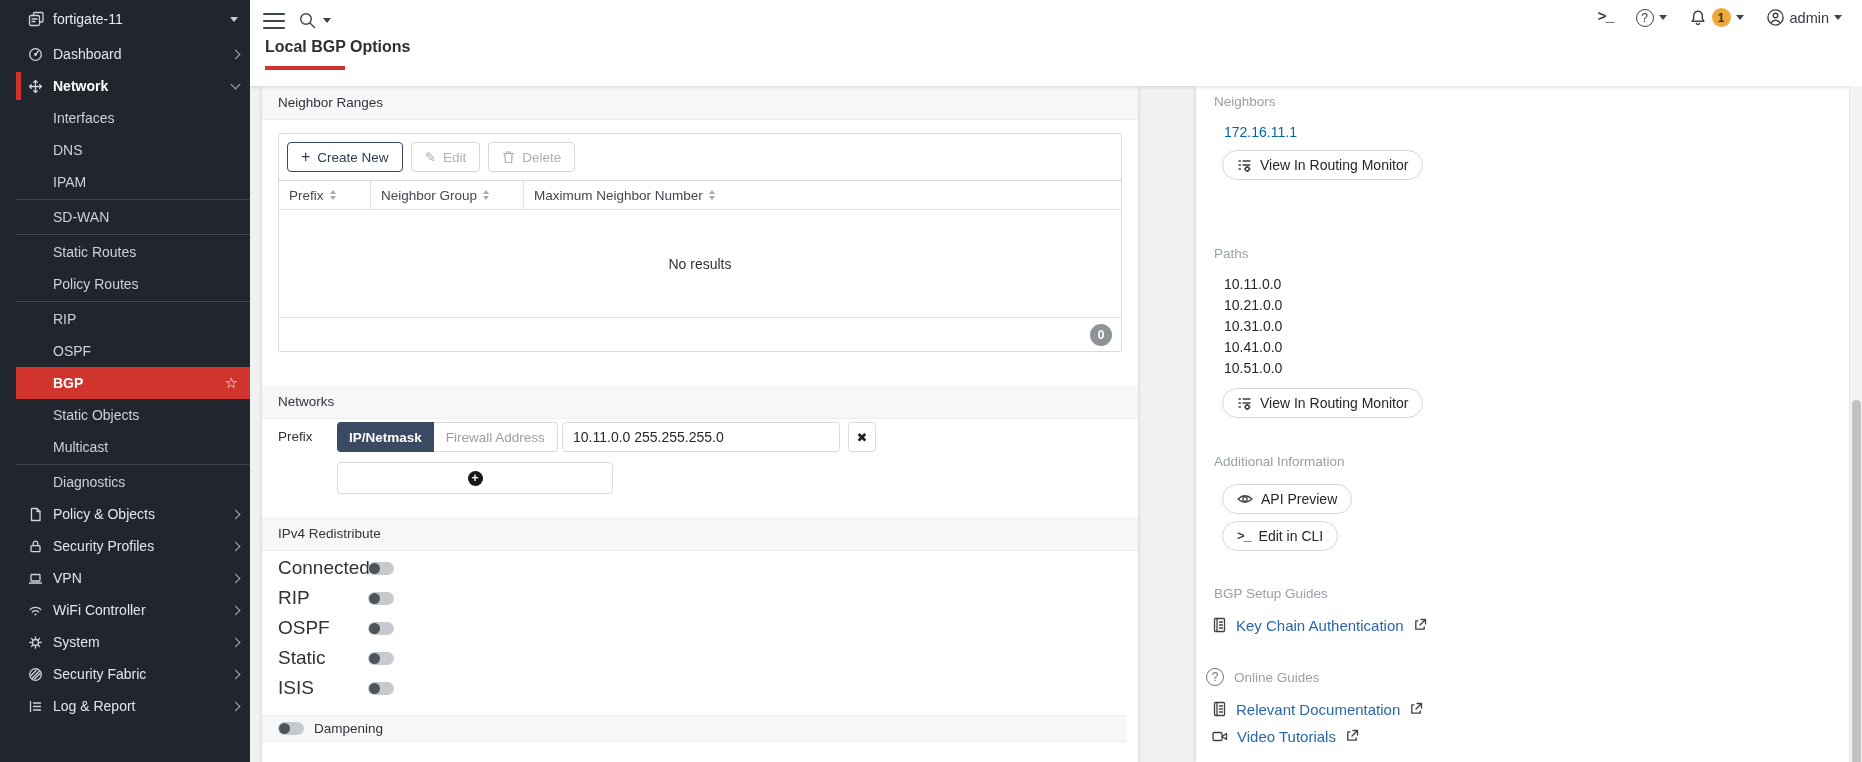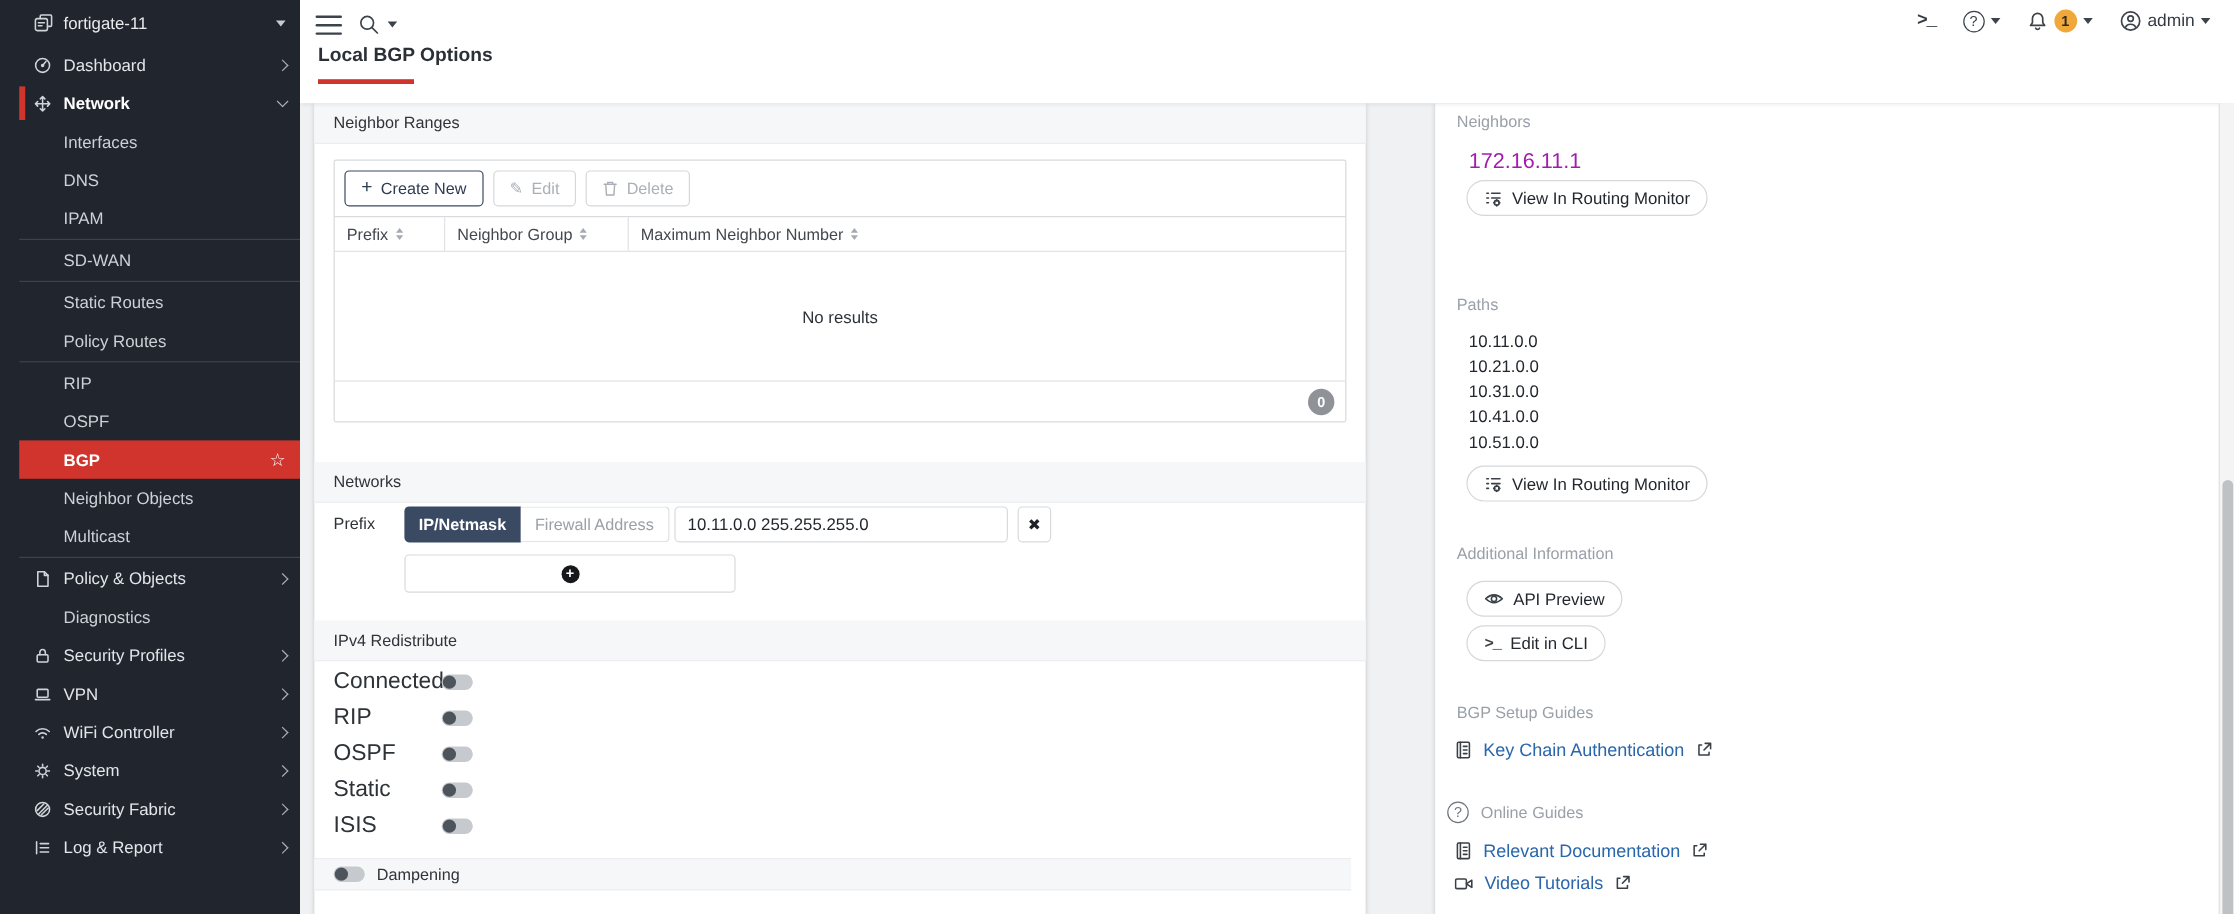--- a/index.html
+++ b/index.html
@@ -105,21 +105,21 @@
   .tglrow .tlabel { width:90px; font-size:19px; color:#2e3338; }
   .tgl { width:26px; height:13px; border-radius:7px; background:#c6c9cd; position:relative; cursor:pointer; }
   .tgl::after { content:""; position:absolute; left:1px; top:1px; width:11px; height:11px;
     border-radius:50%; background:#4e545b; }
   .damp-band { position:absolute; left:0; right:12px; top:629px; height:27px; background:#f6f7f8;
     border-top:1px solid #ededef; border-bottom:1px solid #ededef;
     display:flex; align-items:center; gap:10px; padding-left:16px; font-size:13.5px; color:#2f343a; }
 
   
   .sp-title { position:absolute; left:18px; font-size:13.5px; color:#9aa0a8; }
-  .sp-value { position:absolute; left:28px; font-size:18px; color:#a21caf; }
+  .sp-value { position:absolute; left:28px; font-size:14px; color:#0369a1; }
   .sp-list { position:absolute; left:28px; font-size:14px; color:#23282e; line-height:21px; }
   .pill-btn { position:absolute; left:26px; height:30px; display:inline-flex; align-items:center; gap:8px;
     padding:0 14px; border:1px solid #d5d7da; border-radius:15px; background:#fff; font-size:14px;
     color:#23282e; cursor:pointer; font-family:"Liberation Sans", sans-serif; }
   svg.bic { stroke:#3a4046; fill:none; stroke-width:1.3; stroke-linecap:round; stroke-linejoin:round; }
   .linkrow { position:absolute; left:16px; height:22px; display:flex; align-items:center; gap:9px; cursor:pointer; }
   .linkrow .ltext { font-size:15px; color:#2966ab; }
   .og-head { position:absolute; left:10px; display:flex; align-items:center; gap:10px; color:#7d838b; }
   .og-head .qcircle2 { width:18px; height:18px; border:1.5px solid #6f757d; border-radius:50%;
     font-size:12px; color:#6f757d; display:flex; align-items:center; justify-content:center; }
@@ -195,42 +195,42 @@
       <span class="lbl">RIP</span>
     </div>
   <div class="nav-item sub">
       <span class="lbl">OSPF</span>
     </div>
   <div class="nav-item sub selected">
     <span class="lbl">BGP</span>
     <span class="star">☆</span>
   </div>
   <div class="nav-item sub">
-      <span class="lbl">Neighbor Objects</span>
+      <span class="lbl">Static Objects</span>
     </div>
   <div class="nav-item sub">
       <span class="lbl">Multicast</span>
     </div>
   <div class="nav-div"></div>
+  <div class="nav-item sub">
+      <span class="lbl">Diagnostics</span>
+    </div>
+
   <div class="nav-item parent">
     <span class="ic">
         <svg class="sic" width="15" height="15" viewBox="0 0 15 15">
           <path d="M3.5,1.5 h5.5 l3,3 v9 h-8.5 z"></path>
           <path d="M9,1.5 v3 h3"></path>
         </svg>
       </span>
     <span class="lbl">Policy &amp; Objects</span>
     <span class="chev-box">
         <span class="chev r"></span>
       </span>
   </div>
-
-  <div class="nav-item sub">
-      <span class="lbl">Diagnostics</span>
-    </div>
   <div class="nav-item parent">
     <span class="ic">
         <svg class="sic" width="15" height="15" viewBox="0 0 15 15">
           <rect x="3" y="6.7" width="9" height="6" rx="1"></rect>
           <path d="M5.2,6.7 v-2 a2.3,2.5 0 0 1 4.6,0 v2"></path>
         </svg>
       </span>
     <span class="lbl">Security Profiles</span>
     <span class="chev-box">
         <span class="chev r"></span>

